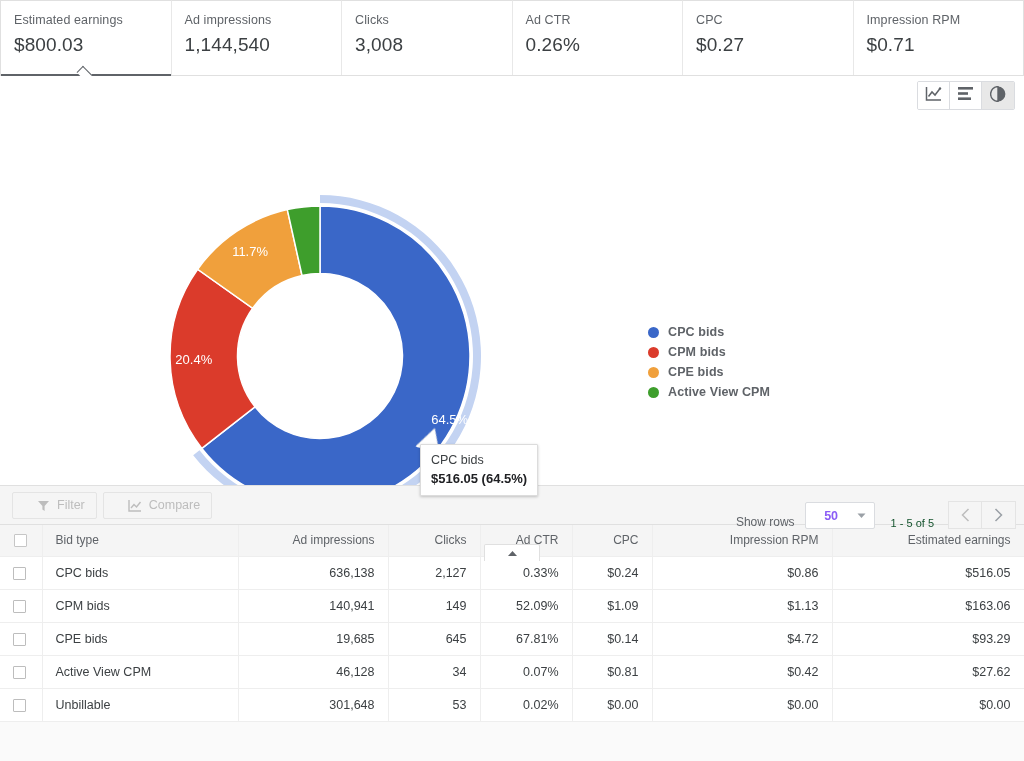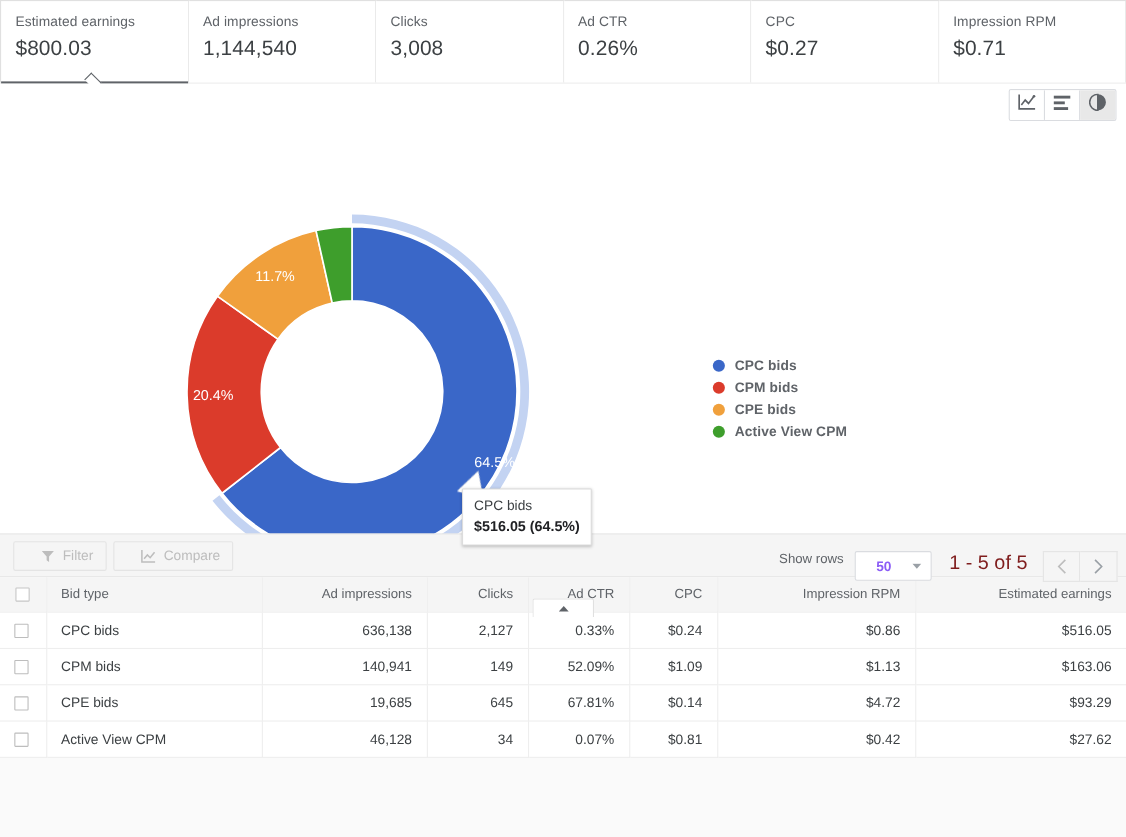--- a/index.html
+++ b/index.html
@@ -182,37 +182,37 @@
     color: #bdbdbd;
     font-size: 12.5px;
     border-radius: 2px;
     margin-right: 6px;
     cursor: pointer;
     white-space: nowrap;
   }
   .tb-btn .ico { margin-right: 7px; display: flex; align-items: center; }
   .toolbar-right {
     margin-left: auto;
-    display: flex; align-items: flex-start; margin-top: 20px;
+    display: flex; align-items: flex-end; margin-top: 20px;
   }
   .show-rows-label { font-size: 12px; color: #5f6368; margin-right: 10px; }
   .rows-select {
     width: 70px; height: 27px;
     border: 1px solid #dadce0;
     background: #fff;
     display: flex; align-items: center; justify-content: space-between;
     padding: 0 8px 0 0;
     border-radius: 2px;
     cursor: pointer;
   }
   .rows-select .val {
     flex: 1; text-align: center;
     font-size: 12.5px; font-weight: bold; color: #8b5cf6;
   }
-  .range-label { font-size: 18px; color: #7f1d1d; margin: 0 14px 0 16px; }
+  .range-label { font-size: 11px; color: #14532d; margin: 0 14px 0 16px; }
   .pager-btn {
     width: 34px; height: 28px;
     border: 1px solid #e4e4e4;
     background: #f5f5f5;
     display: flex; align-items: center; justify-content: center;
     cursor: pointer;
   }
   .pager-btn + .pager-btn { border-left: none; }
 
   table.data {
@@ -467,16 +467,26 @@
           <tr>
             <td class="cb-col"><span class="chk"></span></td>
             <td class="name-col"><span class="row-name">Active View CPM</span></td>
             <td class="num w-imp">46,128</td>
             <td class="num w-clk">34</td>
             <td class="num w-ctr">0.07%</td>
             <td class="num w-cpc">$0.81</td>
             <td class="num w-rpm">$0.42</td>
             <td class="num w-earn">$27.62</td>
           </tr>
+          <tr>
+            <td class="cb-col"><span class="chk"></span></td>
+            <td class="name-col"><span class="row-name">Unbillable</span></td>
+            <td class="num w-imp">301,648</td>
+            <td class="num w-clk">53</td>
+            <td class="num w-ctr">0.02%</td>
+            <td class="num w-cpc">$0.00</td>
+            <td class="num w-rpm">$0.00</td>
+            <td class="num w-earn">$0.00</td>
+          </tr>
         </tbody>
     </table>
   </div>
 </div>
 
 </body></html>

